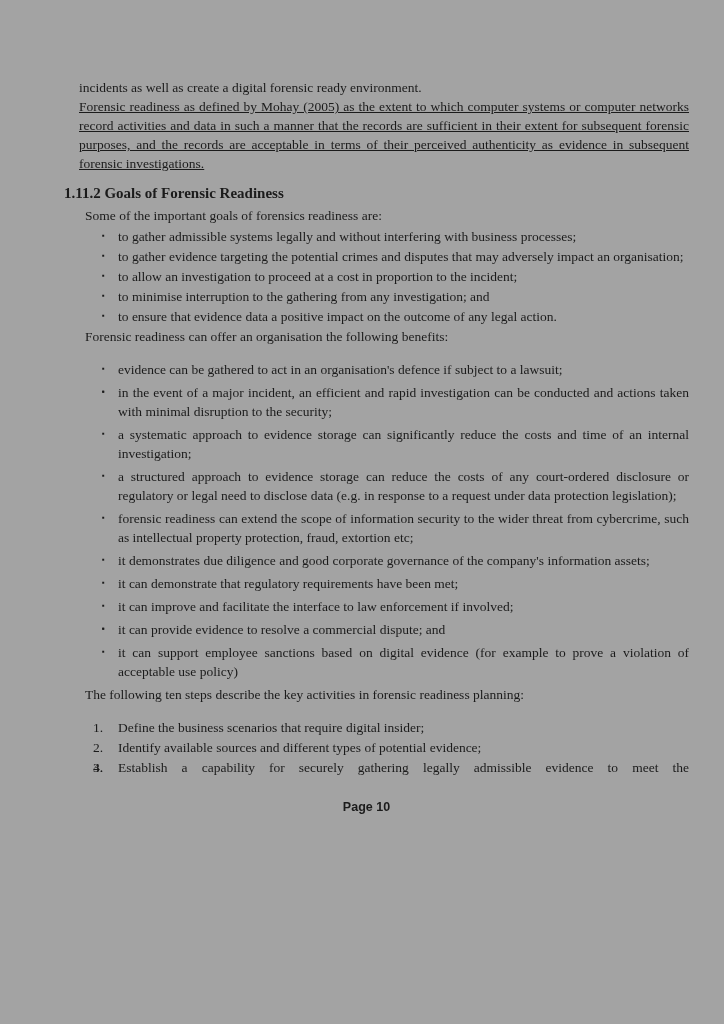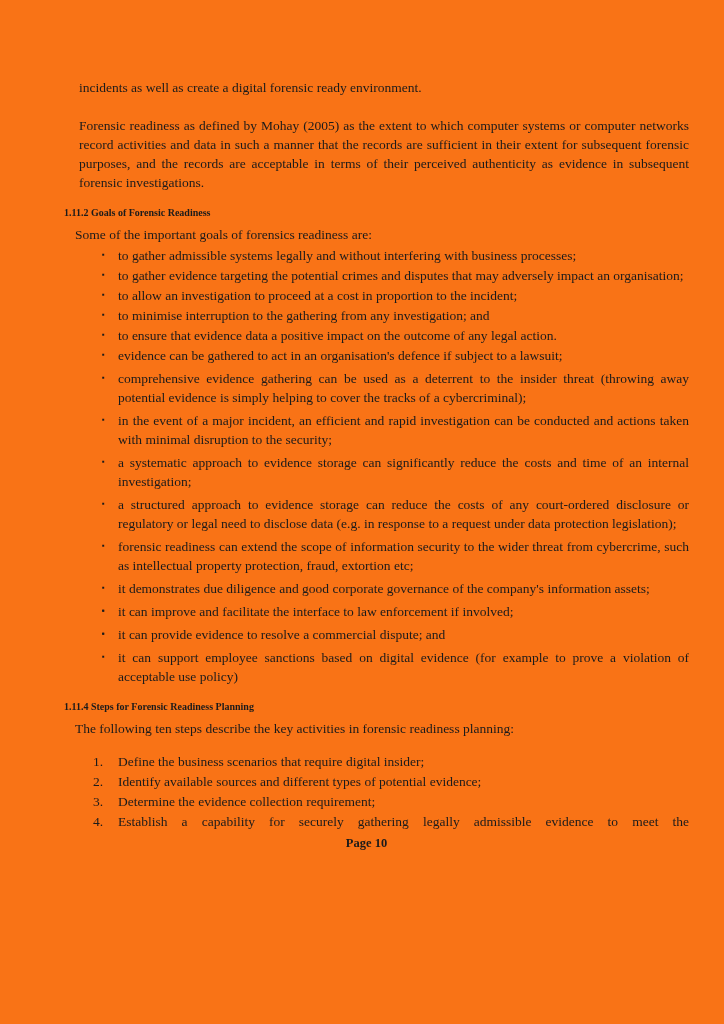--- a/index.html
+++ b/index.html
@@ -1,38 +1,38 @@
 <!DOCTYPE html>
 <html><head>
 <meta charset="utf-8">
 <style>
   html, body { margin: 0; padding: 0; background: #ffffff; }
   .page {
     position: relative;
     width: 724px;
     height: 1024px;
-    background: #f97316;
+    background: #a3a3a3;
     color: #1b1b1b;
     font-family: "Liberation Serif", "DejaVu Serif", serif;
     font-size: 13.5px;
     line-height: 19px;
     box-sizing: border-box;
     padding: 78px 35px 0 64px;
     overflow: hidden;
   }
   .para { margin: 0 0 0 15px; }
   .para.justify { text-align: justify; }
-  .para.p2 { margin-top: 19px; }
+  .para.p2 { margin-top: 0; text-decoration: underline; }
   .sec-heading {
-    font-size: 10px;
+    font-size: 15px;
     font-weight: bold;
     margin: 11px 0 3px 0;
     line-height: 19px;
   }
-  .sec-intro { margin: 0 0 2px 11px; }
+  .sec-intro { margin: 0 0 2px 21px; }
   .sec-intro.gap-after { margin-bottom: 14px; }
   ul.blist, ol.slist { list-style: none; margin: 0; padding: 0; }
   ul.blist li {
     position: relative;
     padding-left: 54px;
     margin-bottom: 1px;
   }
   ul.blist.benefits li { text-align: justify; margin-bottom: 4px; }
   ul.blist li .blt {
     position: absolute;
@@ -43,23 +43,23 @@
     color: #1b1b1b;
   }
   ol.slist li {
     position: relative;
     padding-left: 54px;
     margin-bottom: 1px;
   }
   ol.slist li .num { position: absolute; left: 29px; top: 0; }
   .stretch { text-align: justify; text-align-last: justify; }
   .footer {
-    margin-top: 3px;
+    margin-top: 21px;
     text-align: center;
-    font-family: Liberation Serif, serif;
+    font-family: Liberation Sans, sans-serif;
     font-weight: bold;
     font-size: 12.5px;
     transform: translateX(-10px);
   }
 </style>
 </head>
 <body>
 
 <div class="page">
 
@@ -70,39 +70,39 @@
   <div class="sec-heading">1.11.2 Goals of Forensic Readiness</div>
   <div class="sec-intro">Some of the important goals of forensics readiness are:</div>
   <ul class="blist goals">
     <li><span class="blt">▪</span><span>to gather admissible systems legally and without interfering with business processes;</span></li>
     <li><span class="blt">▪</span><span>to gather evidence targeting the potential crimes and disputes that may adversely impact an organisation;</span></li>
     <li><span class="blt">▪</span><span>to allow an investigation to proceed at a cost in proportion to the incident;</span></li>
     <li><span class="blt">▪</span><span>to minimise interruption to the gathering from any investigation; and</span></li>
     <li><span class="blt">▪</span><span>to ensure that evidence data a positive impact on the outcome of any legal action.</span></li>
   </ul>
 
+  <div class="sec-intro gap-after">Forensic readiness can offer an organisation the following benefits:</div>
   <ul class="blist benefits">
     <li><span class="blt">▪</span><span>evidence can be gathered to act in an organisation's defence if subject to a lawsuit;</span></li>
-    <li><span class="blt">▪</span><span>comprehensive evidence gathering can be used as a deterrent to the insider threat (throwing away potential evidence is simply helping to cover the tracks of a cybercriminal);</span></li>
+    <li><span class="blt">▪</span></li>
     <li><span class="blt">▪</span><span>in the event of a major incident, an efficient and rapid investigation can be conducted and actions taken with minimal disruption to the security;</span></li>
     <li><span class="blt">▪</span><span>a systematic approach to evidence storage can significantly reduce the costs and time of an internal investigation;</span></li>
     <li><span class="blt">▪</span><span>a structured approach to evidence storage can reduce the costs of any court-ordered disclosure or regulatory or legal need to disclose data (e.g. in response to a request under data protection legislation);</span></li>
     <li><span class="blt">▪</span><span>forensic readiness can extend the scope of information security to the wider threat from cybercrime, such as intellectual property protection, fraud, extortion etc;</span></li>
     <li><span class="blt">▪</span><span>it demonstrates due diligence and good corporate governance of the company's information assets;</span></li>
-    <li><span class="blt">▪</span></li>
+    <li><span class="blt">▪</span><span>it can demonstrate that regulatory requirements have been met;</span></li>
     <li><span class="blt">▪</span><span>it can improve and facilitate the interface to law enforcement if involved;</span></li>
     <li><span class="blt">▪</span></li>
     <li><span class="blt">▪</span><span>it can provide evidence to resolve a commercial dispute; and</span></li>
     <li><span class="blt">▪</span><span>it can support employee sanctions based on digital evidence (for example to prove a violation of acceptable use policy)</span></li>
   </ul>
 
-  <div class="sec-heading">1.11.4 Steps for Forensic Readiness Planning</div>
   <div class="sec-intro gap-after">The following ten steps describe the key activities in forensic readiness planning:</div>
   <ol class="slist">
     <li><span class="num">1.</span><span>Define the business scenarios that require digital insider;</span></li>
     <li><span class="num">2.</span><span>Identify available sources and different types of potential evidence;</span></li>
-    <li><span class="num">3.</span><span>Determine the evidence collection requirement;</span></li>
+    <li><span class="num">3.</span></li>
     <li class="stretch"><span class="num">4.</span><span>Establish a capability for securely gathering legally admissible evidence to meet the</span></li>
   </ol>
 
   <div class="footer">Page 10</div>
 
 </div>
 
 </body></html>

